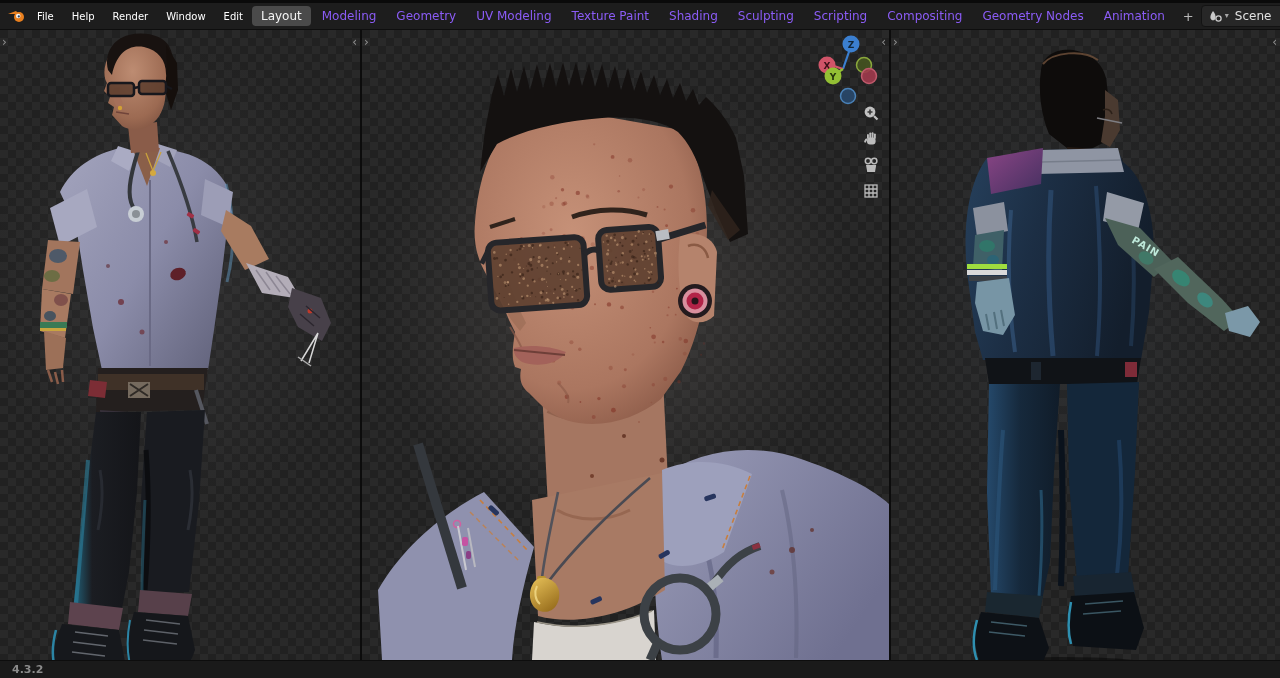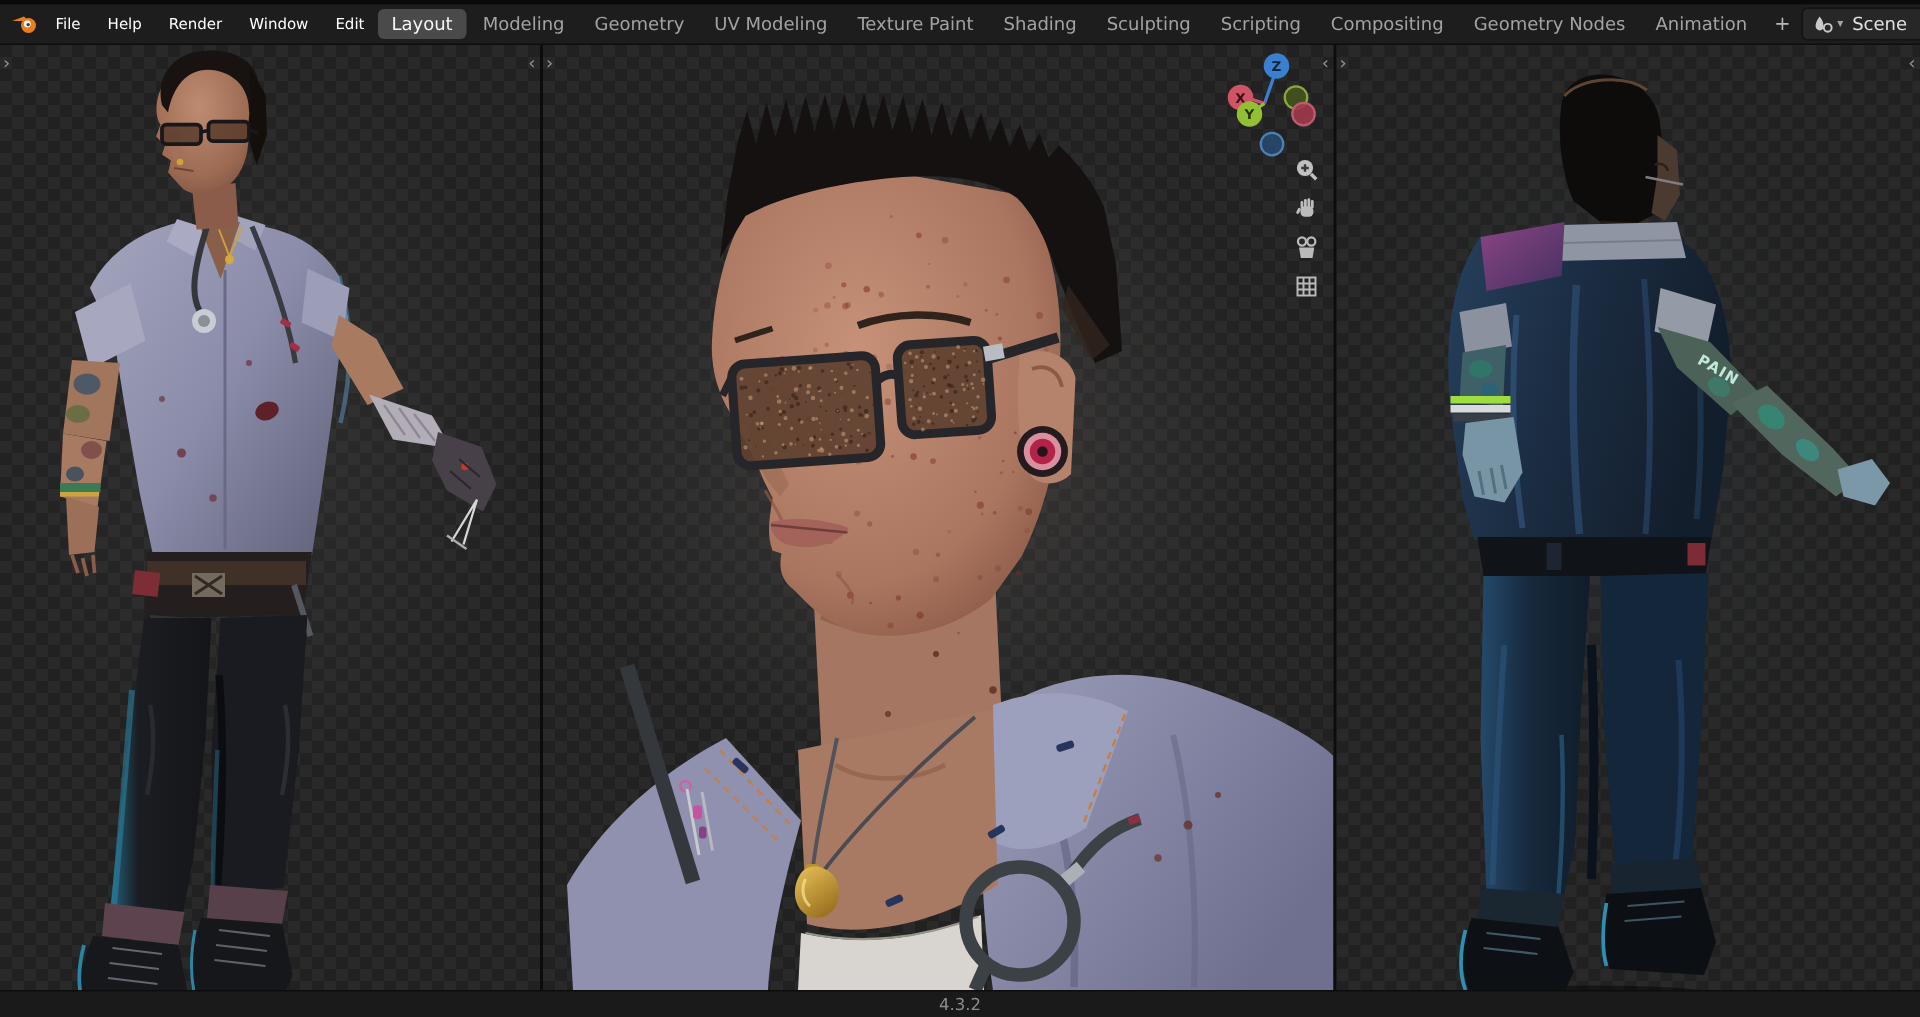--- a/index.html
+++ b/index.html
@@ -6,21 +6,21 @@
   body{width:1280px;height:678px;overflow:hidden;font-family:"DejaVu Sans","Liberation Sans",sans-serif;}
   .app{width:1280px;height:678px;display:flex;flex-direction:column;user-select:none;}
   .top-strip{height:3px;background:#0a0a0a;}
   
   .topbar{height:27px;background:#1d1d1d;border-bottom:1px solid #0e0e0e;box-sizing:border-box;
           display:flex;align-items:center;padding:0 8px 0 6px;}
   .blender-logo{width:24px;height:18px;display:flex;align-items:center;justify-content:center;margin-right:2px;}
   .menubar{display:flex;align-items:center;}
   .menu-item{color:#ffffff;font-size:10px;padding:3px 9px;border-radius:3px;white-space:nowrap;}
   .tabs{display:flex;align-items:center;margin-left:0;gap:2px;}
-  .tab{color:#a3a3a3;font-size:12px;padding:3px 9px;border-radius:4px;white-space:nowrap;}
+  .tab{color:#8b5cf6;font-size:12px;padding:3px 9px;border-radius:4px;white-space:nowrap;}
   .tab.active{background:#4a4a4a;color:#f4f4f4;}
   .tab-add{color:#b8b8b8;font-size:13px;padding:2px 7px;}
   .topbar-right{margin-left:auto;display:flex;align-items:center;gap:8px;}
   .selector{display:flex;align-items:center;height:20px;background:#272727;border:1px solid #131313;
             border-radius:4px;padding:0 3px 0 6px;gap:3px;}
   .selector .sel-label{color:#e2e2e2;font-size:12px;padding:0 8px 0 3px;min-width:52px;}
   .caret{color:#a5a5a5;font-size:8px;line-height:1;margin-left:-1px;}
   
   .main{display:flex;height:630px;}
   .viewport{position:relative;overflow:hidden;
@@ -37,21 +37,21 @@
   .vsep{width:2px;background:#0c0c0c;}
   .corner{position:absolute;top:6px;color:#939393;font-size:12px;line-height:1;z-index:5;}
   .corner.tl{left:2px;}
   .corner.tr{right:3px;}
   .figure-svg{position:absolute;left:0;top:0;z-index:1;}
   .gizmo{position:absolute;right:2px;top:4px;z-index:6;}
   .vp-tools{position:absolute;right:9px;top:74px;display:flex;flex-direction:column;gap:8px;align-items:center;z-index:6;}
   .vp-tool{width:18px;height:18px;opacity:.88;}
   
   .statusbar{height:18px;background:#1a1a1a;border-top:1px solid #0d0d0d;box-sizing:border-box;
-             display:flex;align-items:center;justify-content:center;padding:0 12px;}
+             display:flex;align-items:center;justify-content:flex-start;padding:0 12px;font-weight:bold;}
   .version{color:#8b8b8b;font-size:11px;}
 </style>
 </head>
 <body>
 
 <div class="app">
   <div class="top-strip"></div>
 
   <header class="topbar">
     <div class="blender-logo">

